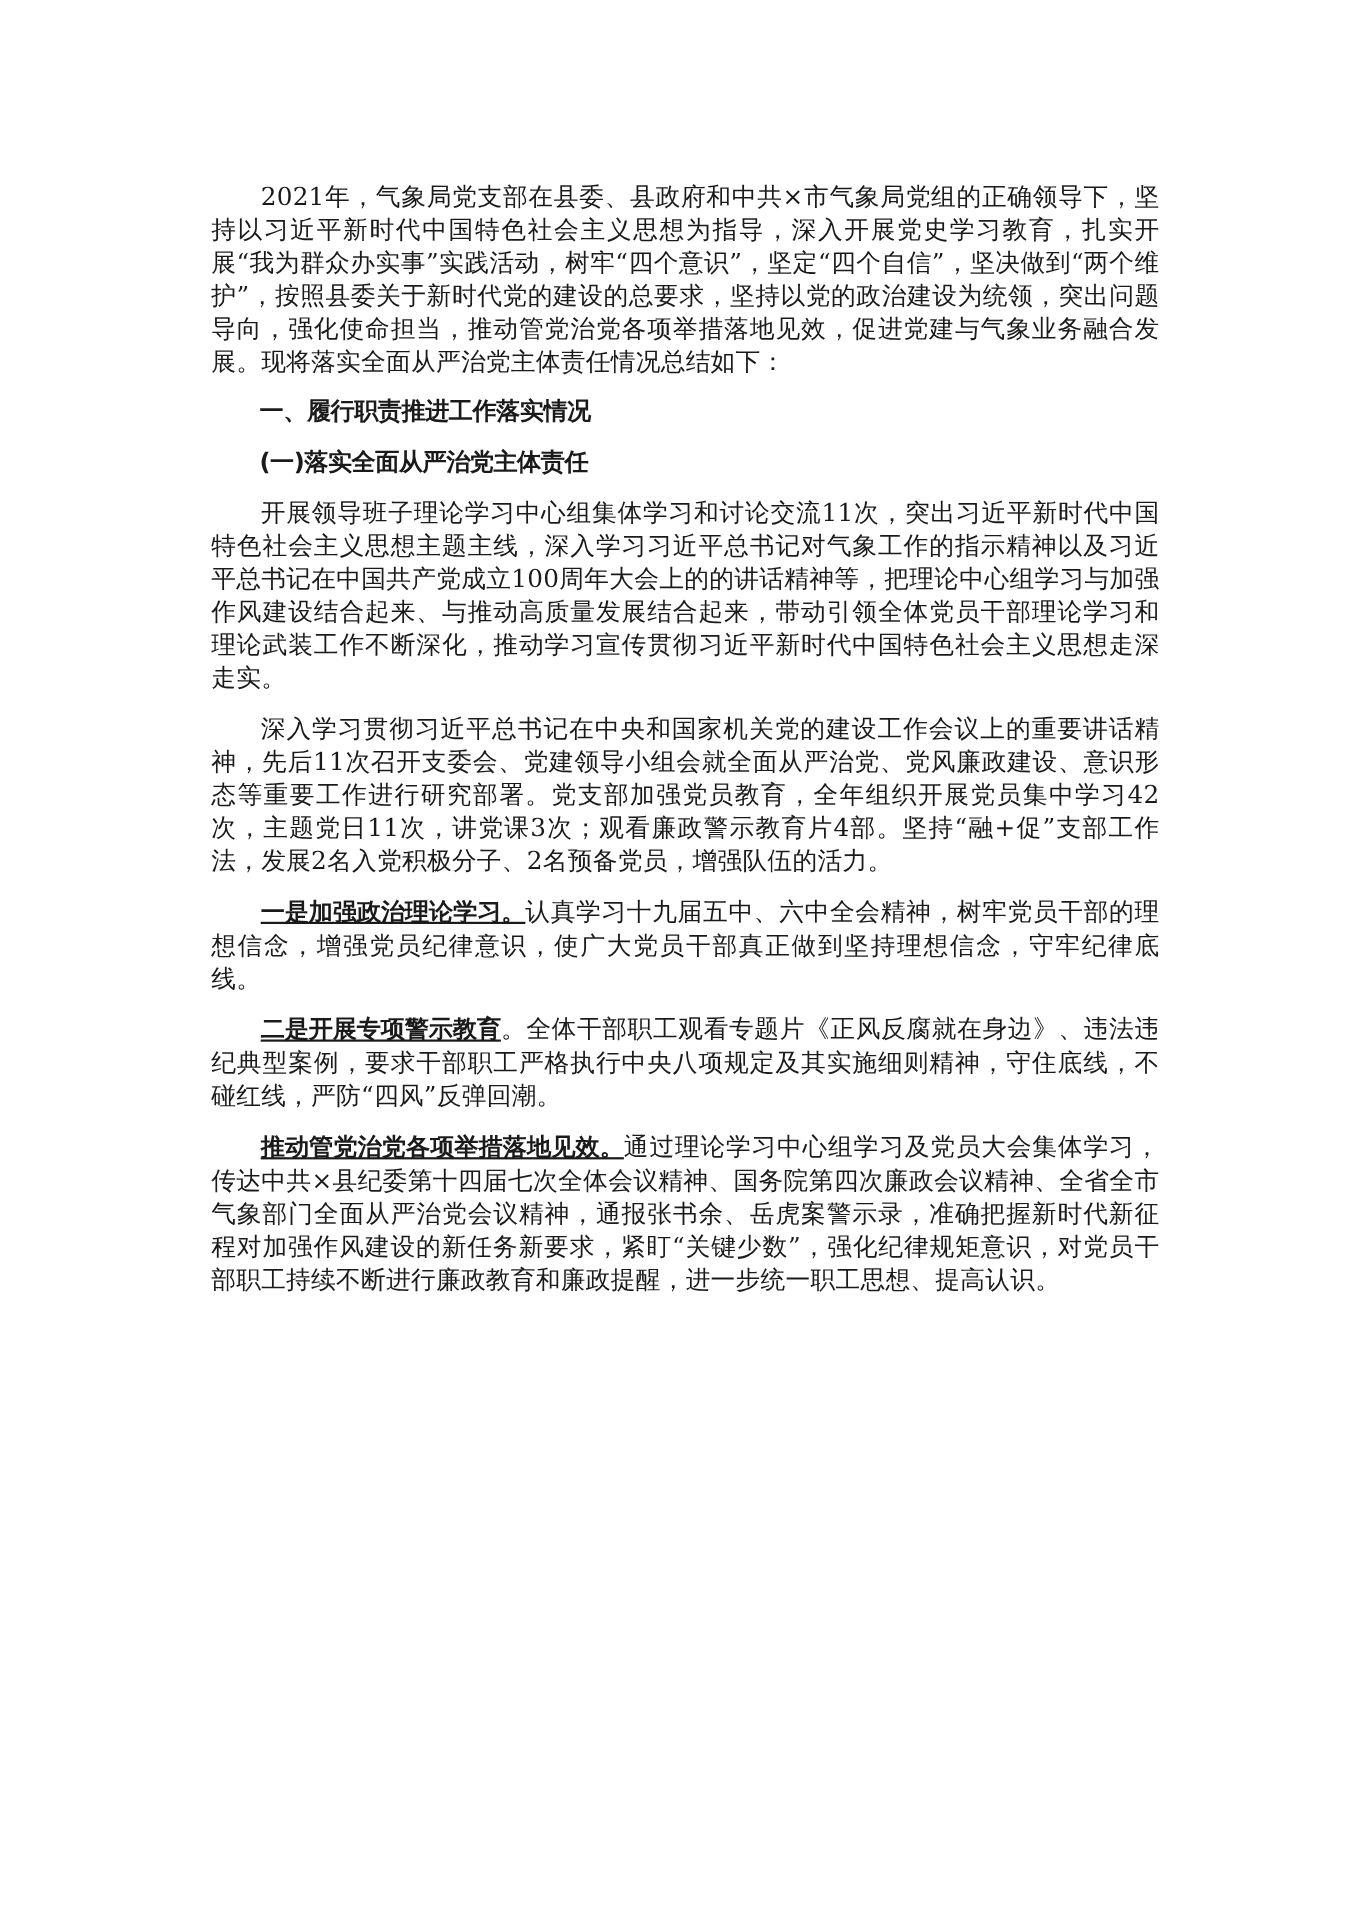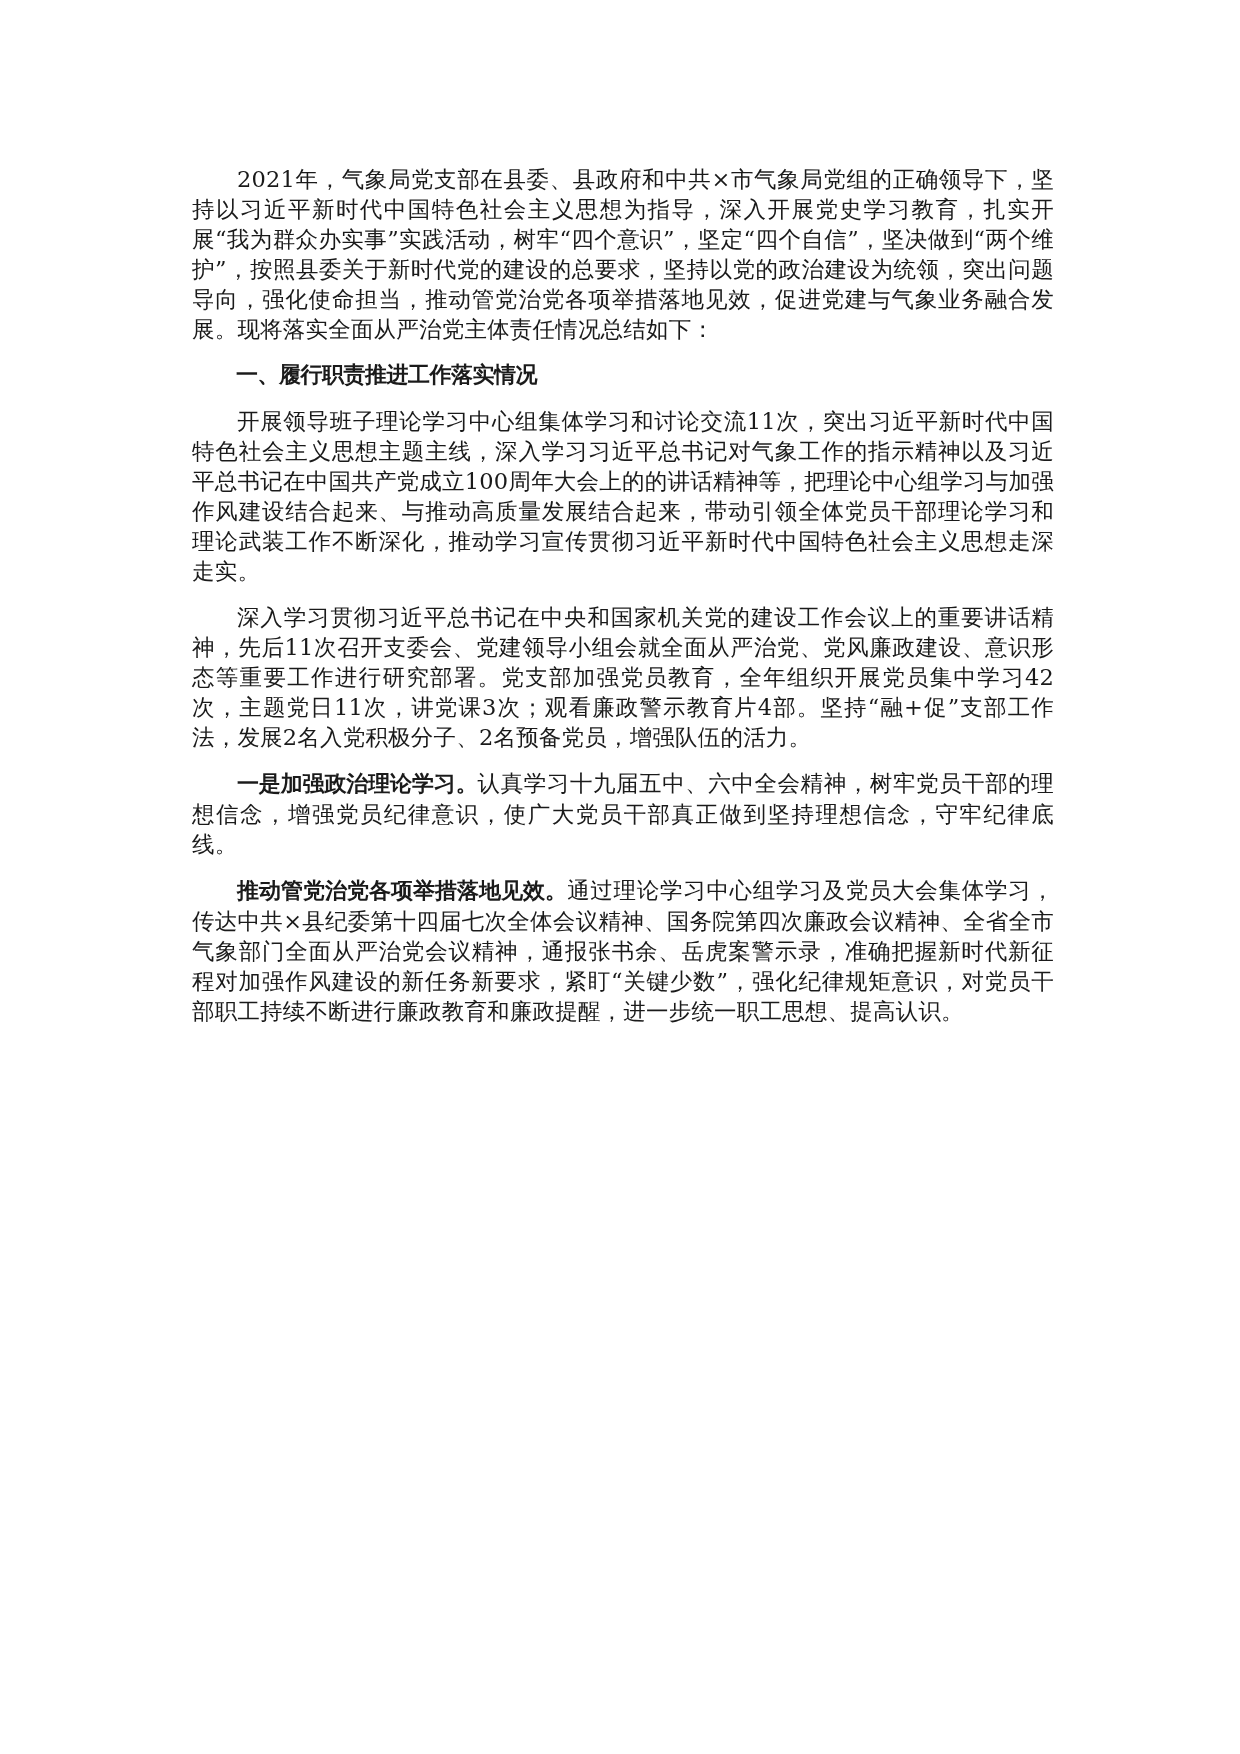--- a/index.html
+++ b/index.html
@@ -36,34 +36,39 @@
       font-family: "DejaVu Sans", "Liberation Sans", sans-serif;
       font-weight: bold;
       font-size: 22px;
       letter-spacing: -0.5px;
     }
     .lead {
       font-family: "DejaVu Sans", "Liberation Sans", sans-serif;
       font-weight: bold;
       font-size: 22px;
       letter-spacing: -0.5px;
+      text-decoration: underline;
     }
   </style>
 </head>
 <body>
 
 <div class="page">
   <p class="para">2021年，气象局党支部在县委、县政府和中共×市气象局党组的正确领导下，坚持以习近平新时代中国特色社会主义思想为指导，深入开展党史学习教育，扎实开展“我为群众办实事”实践活动，树牢“四个意识”，坚定“四个自信”，坚决做到“两个维护”，按照县委关于新时代党的建设的总要求，坚持以党的政治建设为统领，突出问题导向，强化使命担当，推动管党治党各项举措落地见效，促进党建与气象业务融合发展。现将落实全面从严治党主体责任情况总结如下：</p>
 
   <p class="heading">一、履行职责推进工作落实情况</p>
 
+  <p class="heading">(一)落实全面从严治党主体责任</p>
   <p class="para">开展领导班子理论学习中心组集体学习和讨论交流11次，突出习近平新时代中国特色社会主义思想主题主线，深入学习习近平总书记对气象工作的指示精神以及习近平总书记在中国共产党成立100周年大会上的的讲话精神等，把理论中心组学习与加强作风建设结合起来、与推动高质量发展结合起来，带动引领全体党员干部理论学习和理论武装工作不断深化，推动学习宣传贯彻习近平新时代中国特色社会主义思想走深走实。</p>
 
   <p class="para">深入学习贯彻习近平总书记在中央和国家机关党的建设工作会议上的重要讲话精神，先后11次召开支委会、党建领导小组会就全面从严治党、党风廉政建设、意识形态等重要工作进行研究部署。党支部加强党员教育，全年组织开展党员集中学习42次，主题党日11次，讲党课3次；观看廉政警示教育片4部。坚持“融+促”支部工作法，发展2名入党积极分子、2名预备党员，增强队伍的活力。</p>
 
 
   <p class="para">
     <span class="lead">一是加强政治理论学习。</span><span>认真学习十九届五中、六中全会精神，树牢党员干部的理想信念，增强党员纪律意识，使广大党员干部真正做到坚持理想信念，守牢纪律底线。</span>
   </p>
   <p class="para">
+    <span class="lead">二是开展专项警示教育</span><span>。全体干部职工观看专题片《正风反腐就在身边》、违法违纪典型案例，要求干部职工严格执行中央八项规定及其实施细则精神，守住底线，不碰红线，严防“四风”反弹回潮。</span>
+  </p>
+  <p class="para">
     <span class="lead">推动管党治党各项举措落地见效。</span><span>通过理论学习中心组学习及党员大会集体学习，传达中共×县纪委第十四届七次全体会议精神、国务院第四次廉政会议精神、全省全市气象部门全面从严治党会议精神，通报张书余、岳虎案警示录，准确把握新时代新征程对加强作风建设的新任务新要求，紧盯“关键少数”，强化纪律规矩意识，对党员干部职工持续不断进行廉政教育和廉政提醒，进一步统一职工思想、提高认识。</span>
   </p>
 </div>
 
 </body></html>

